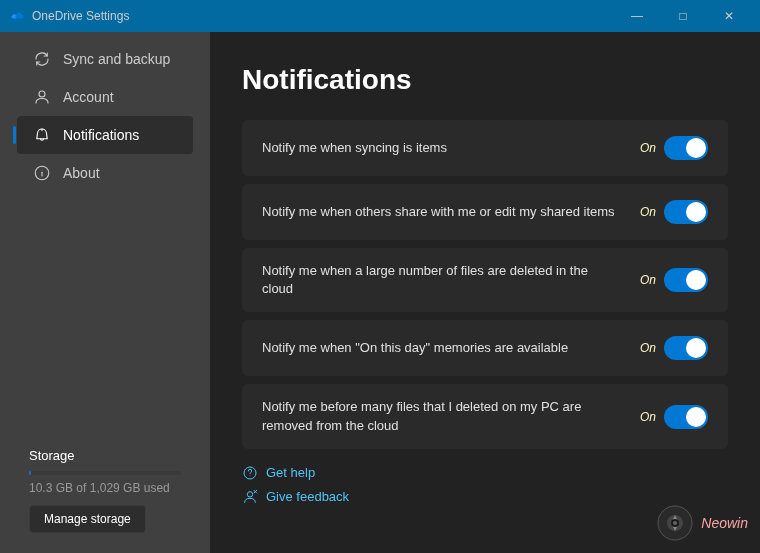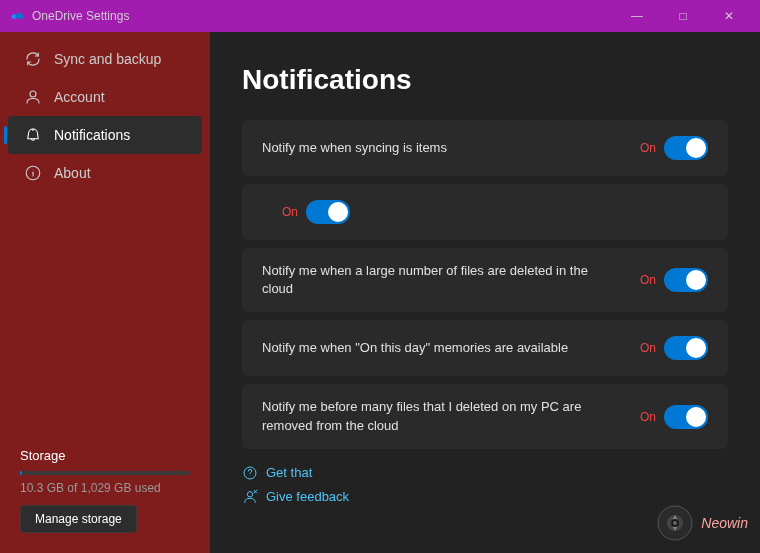--- a/index.html
+++ b/index.html
@@ -9,21 +9,21 @@
       height: 553px;
       background: #1c1c1c;
       font-family: 'Segoe UI', sans-serif;
       color: #ffffff;
       overflow: hidden;
       display: flex;
       flex-direction: column;
     }
 
     .title-bar {
-      background: #a21caf;
+      background: #0369a1;
       height: 32px;
       display: flex;
       align-items: center;
       justify-content: space-between;
       padding: 0 8px;
       flex-shrink: 0;
     }
 
     .title-bar-left {
       display: flex;
@@ -60,24 +60,24 @@
     }
 
     .app-body {
       display: flex;
       flex: 1;
       overflow: hidden;
     }
 
     .sidebar {
       width: 210px;
-      background: #7f1d1d;
+      background: #404040;
       display: flex;
       flex-direction: column;
-      padding: 8px 4px;
+      padding: 8px 13px;
       flex-shrink: 0;
     }
 
     .sidebar-nav {
       flex: 1;
     }
 
     .sidebar-item {
       display: flex;
       align-items: center;
@@ -205,21 +205,22 @@
     .toggle-area {
       display: flex;
       align-items: center;
       gap: 8px;
       flex-shrink: 0;
       margin-left: 20px;
     }
 
     .toggle-label {
       font-size: 12px;
-      color: #ef4444;
+      color: #fef9c3;
+      font-style: italic;
     }
 
     .toggle {
       width: 44px;
       height: 24px;
       background: #0078d4;
       border-radius: 12px;
       position: relative;
       cursor: pointer;
     }
@@ -370,20 +371,21 @@
         <span class="notification-text">Notify me when syncing is items</span>
         <div class="toggle-area">
           <span class="toggle-label">On</span>
           <div class="toggle"></div>
         </div>
       </div>
     </div>
 
     <div class="notification-card">
       <div class="notification-row">
+        <span class="notification-text">Notify me when others share with me or edit my shared items</span>
         <div class="toggle-area">
           <span class="toggle-label">On</span>
           <div class="toggle"></div>
         </div>
       </div>
     </div>
 
     <div class="notification-card">
       <div class="notification-row">
         <span class="notification-text">Notify me when a large number of files are deleted in the cloud</span>
@@ -416,21 +418,21 @@
 
     <div class="footer-links">
       <a class="footer-link">
         <span class="footer-link-icon">
           <svg viewBox="0 0 24 24" width="16" height="16" fill="none" stroke="#4fc3f7" stroke-width="1.5">
             <circle cx="12" cy="12" r="9"></circle>
             <path d="M9.5 9 A2.5 2.5 0 0 1 14.5 9 C14.5 11 12 11.5 12 13" stroke-linecap="round"></path>
             <circle cx="12" cy="16" r="0.5" fill="#4fc3f7" stroke="none"></circle>
           </svg>
         </span>
-        <span>Get that</span>
+        <span>Get help</span>
       </a>
       <a class="footer-link">
         <span class="footer-link-icon">
           <svg viewBox="0 0 24 24" width="16" height="16" fill="none" stroke="#4fc3f7" stroke-width="1.5">
             <circle cx="12" cy="8" r="4"></circle>
             <path d="M4 20 C4 16 7 14 12 14 C17 14 20 16 20 20" stroke-linecap="round"></path>
             <path d="M18 2 L22 6 M22 2 L18 6" stroke-linecap="round"></path>
           </svg>
         </span>
         <span>Give feedback</span>

